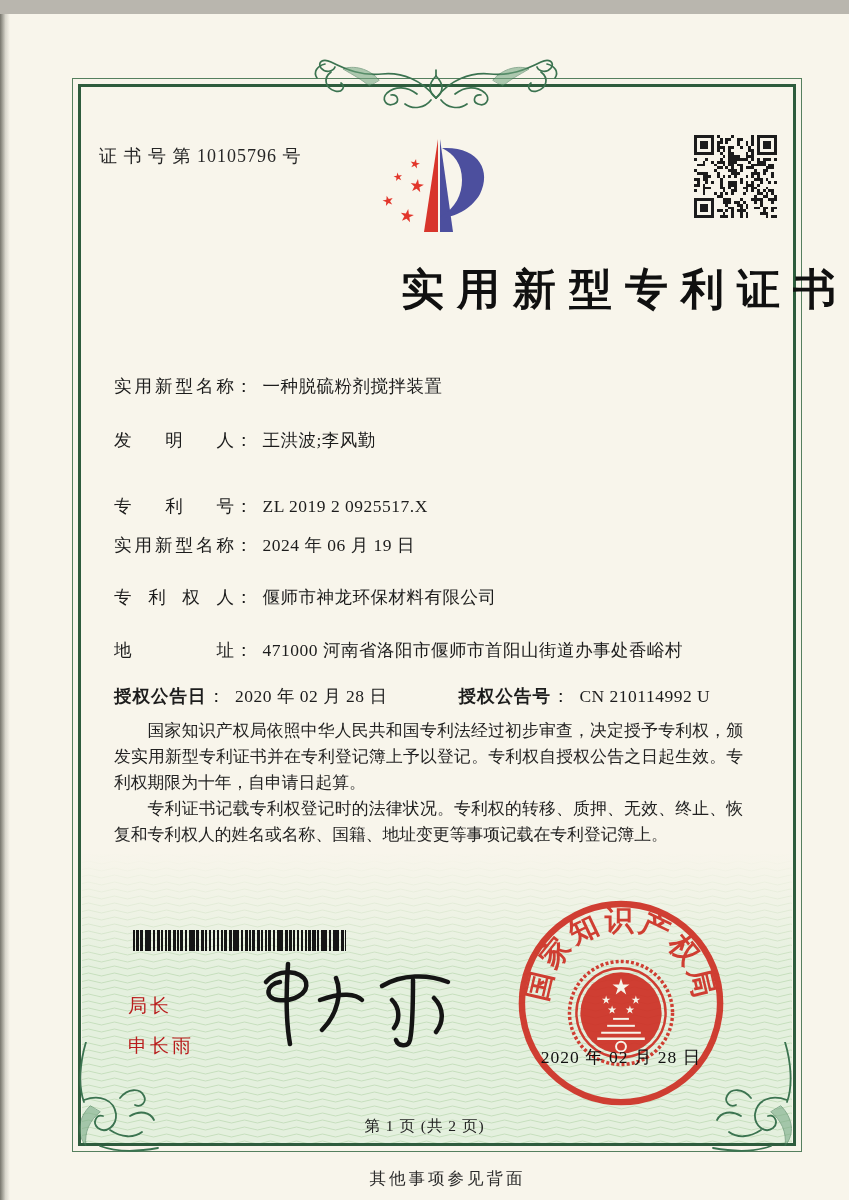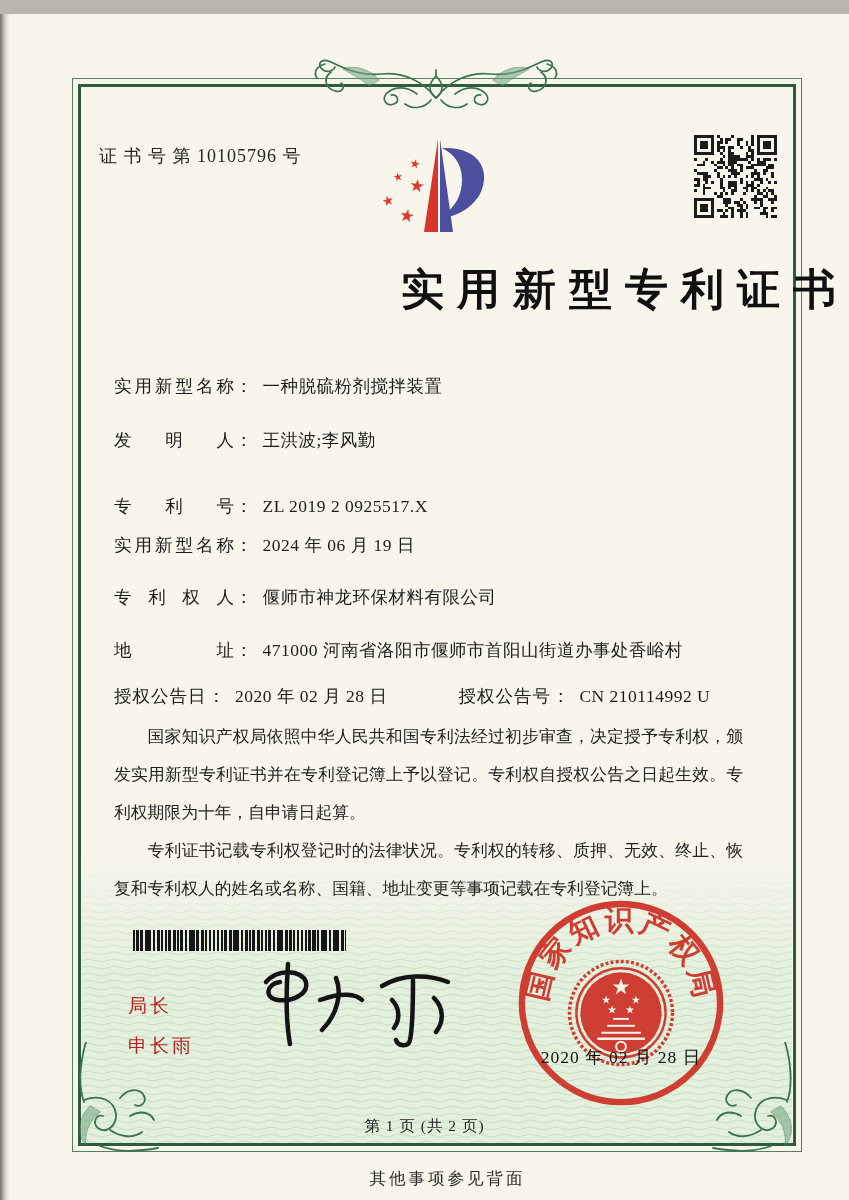--- a/index.html
+++ b/index.html
@@ -15,22 +15,22 @@
   .greenzone svg{position:absolute;inset:0;width:100%;height:100%;}
   .greenfade{position:absolute;inset:0;background:linear-gradient(180deg,#f8f5eb 0,rgba(248,245,235,.65) 45px,rgba(248,245,235,0) 120px);}
   .certno{position:absolute;left:99px;top:130px;font-size:18px;letter-spacing:1px;color:#262626;z-index:3;}
   .title{position:absolute;left:0;right:0;top:247px;text-align:right;font-size:43px;font-weight:700;
          letter-spacing:13px;text-indent:13px;color:#101010;z-index:3;}
   .row{position:absolute;left:114px;font-size:17.5px;color:#1c1c1c;z-index:3;white-space:nowrap;}
   .f-label{display:inline-block;width:120px;text-align:justify;text-align-last:justify;}
   .f-colon{display:inline-block;margin:0 10px 0 1px;}
   .f-value{letter-spacing:.5px;}
   .grant-first{display:inline-block;width:340px;}
-  .g-label{letter-spacing:1px;}
-  .paras{position:absolute;left:114px;top:704px;width:629px;font-size:16.8px;line-height:38px;
+  .g-label{letter-spacing:1px;font-weight:bold;}
+  .paras{position:absolute;left:114px;top:704px;width:629px;font-size:16.8px;line-height:26px;
          text-align:justify;color:#222;z-index:3;}
   .paras p{margin:0;text-indent:2em;}
   .barcode{position:absolute;left:133px;top:916px;width:213px;height:21px;z-index:3;
            background:repeating-linear-gradient(90deg,#151515 0 2px,transparent 2px 4px),
                       repeating-linear-gradient(90deg,#151515 0 1px,transparent 1px 7px),
                       repeating-linear-gradient(90deg,transparent 0 3px,#151515 3px 5px,transparent 5px 11px);}
   .officer{position:absolute;left:128px;top:972px;font-size:19px;letter-spacing:3px;line-height:40px;color:#b91c1c;z-index:4;}
   .signature{position:absolute;left:250px;top:938px;z-index:5;}
   .seal{position:absolute;left:512px;top:882px;z-index:4;}
   .sealdate{position:absolute;left:505px;top:1031px;width:232px;text-align:center;font-size:17.5px;

